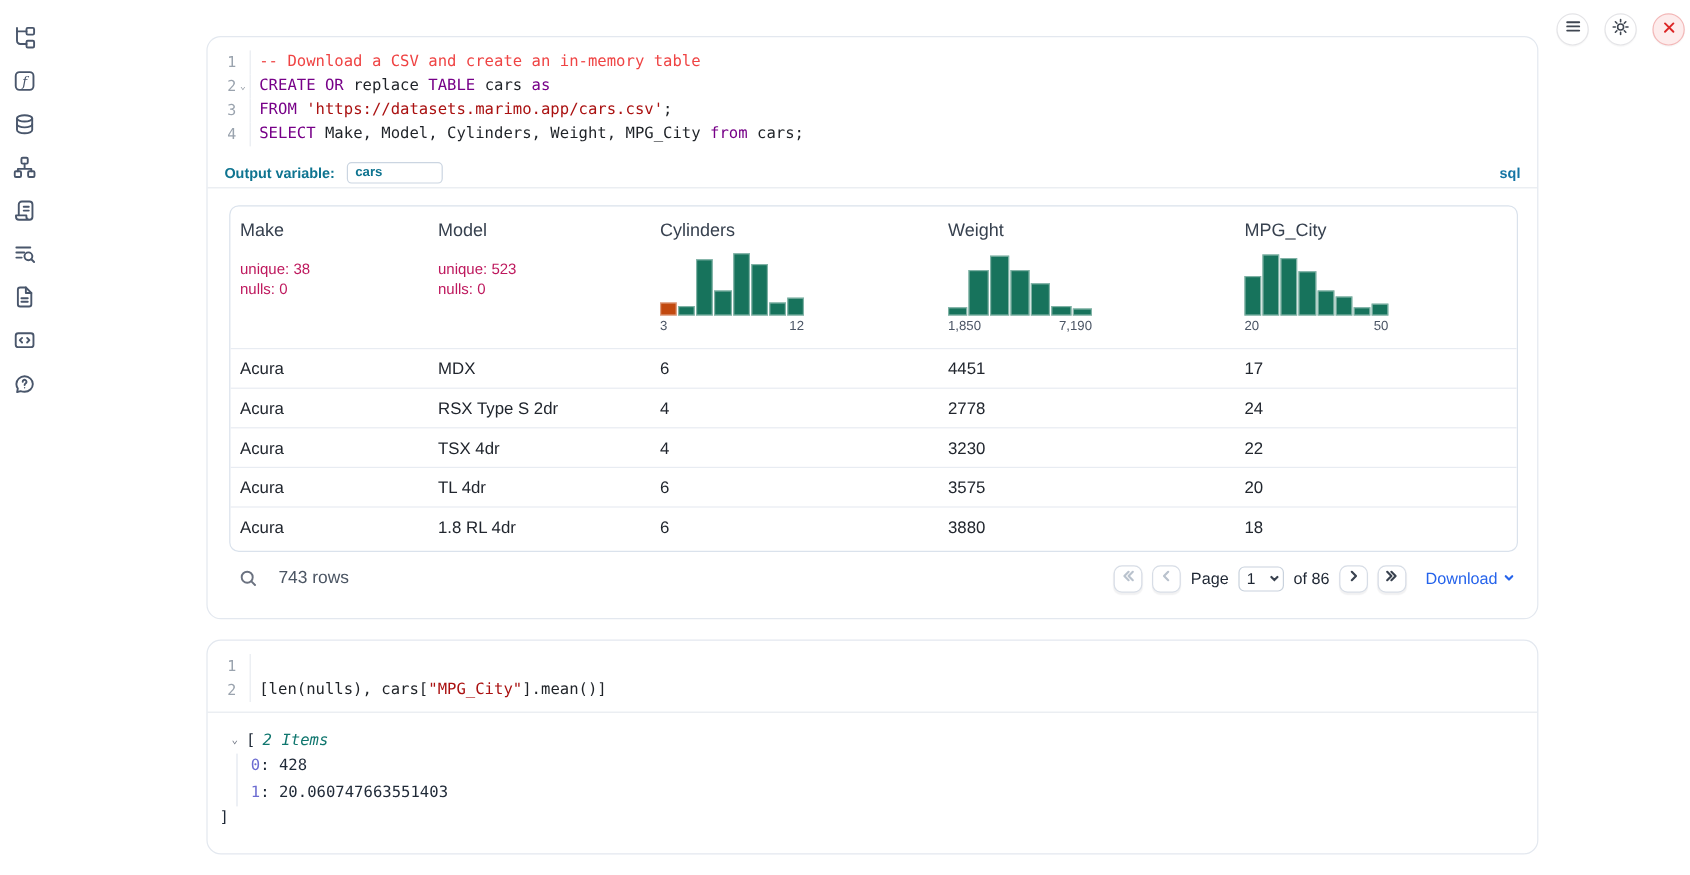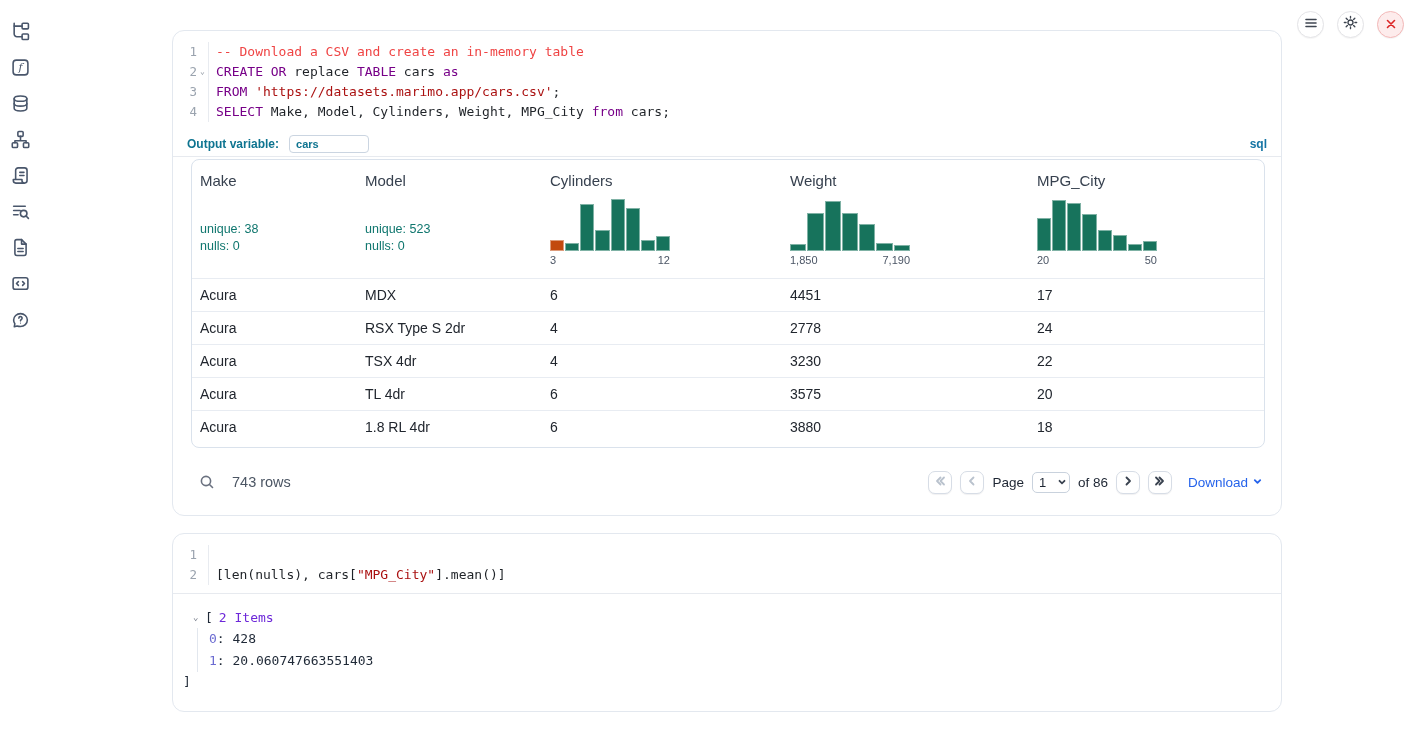--- a/index.html
+++ b/index.html
@@ -45,26 +45,26 @@
   .outvar-row { position:absolute; left:0; right:0; top:100px; height:26px;
     display:flex; align-items:center; padding:0 14px;
     border-bottom:1px solid #e7eaef; }
   .outvar-label { font-size:12px; font-weight:bold; color:#0e7490; }
   .outvar-input { margin-left:10px; width:80px; height:18px; border:1px solid #cbd5e1;
     border-radius:4px; font-size:11px; font-weight:bold; color:#0e7490;
     padding:0 6px; outline:none; font-family:"Liberation Sans",sans-serif; }
   .lang-badge { margin-left:auto; font-size:12px; font-weight:bold; color:#1474a4; }
 
   
-  .table-box { position:absolute; left:18px; top:128px; width:1074px; height:289px;
+  .table-box { position:absolute; left:18px; top:140px; width:1074px; height:289px;
     border:1px solid #dae2ec; border-radius:8px; overflow:hidden; background:#fff; }
   .tgrid { display:grid; grid-template-columns:165px 185px 240px 247px 1fr; }
   .col-head { padding:12px 8px 8px 8px; height:118px; }
   .col-title { font-size:15px; color:#37414f; cursor:pointer; }
-  .col-stats { margin-top:32px; font-size:12.5px; color:#0f766e; line-height:17px; }
+  .col-stats { margin-top:15px; font-size:12.5px; color:#be185d; line-height:17px; }
   .hist { width:120px; margin-top:9px; }
   .hist-bars { display:flex; align-items:flex-end; gap:1px; height:53px; }
   .hist-bar { flex:1; background:#17735c; border:1px solid rgba(255,255,255,.45); }
   .hist-labels { display:flex; justify-content:space-between; margin-top:3px;
     font-size:11px; color:#4b5565; }
   .trow { height:33px; border-top:1px solid #e8ecf2; align-items:center; cursor:pointer; }
   .tcell { padding-left:8px; font-size:14px; color:#21262e; }
 
   
   .table-footer { position:absolute; left:18px; right:18px; top:432px; height:38px;
@@ -92,21 +92,21 @@
   .download svg { stroke:#2563eb; fill:none; stroke-width:1.8; stroke-linecap:round;
     stroke-linejoin:round; }
 
   
   .py-divider { position:absolute; left:0; right:0; top:59px; border-top:1px solid #e7eaef; }
   .tree { position:absolute; left:0; top:72px; padding-left:10px;
     font-family:"DejaVu Sans Mono","Liberation Mono",monospace; font-size:13px;
     color:#1f2937; }
   .tree-root { display:flex; align-items:center; height:22px; }
   .tree-chevron { width:12px; margin-left:10px; font-size:9px; color:#6b7280; cursor:pointer; }
-  .tree-items-label { color:#6d28d9; margin-left:6px; }
+  .tree-items-label { color:#0f766e; font-style:italic; margin-left:6px; }
   .tree-entries { margin-left:14px; border-left:1px solid #e2e7ee; padding-left:11px; }
   .tree-entry { height:22px; line-height:22px; }
   .tree-key { color:#6b6bd1; }
   .tree-close { height:20px; line-height:20px; }
 </style>
 </head>
 <body>
 
 <div class="sidebar">
   <span class="sb-icon">

